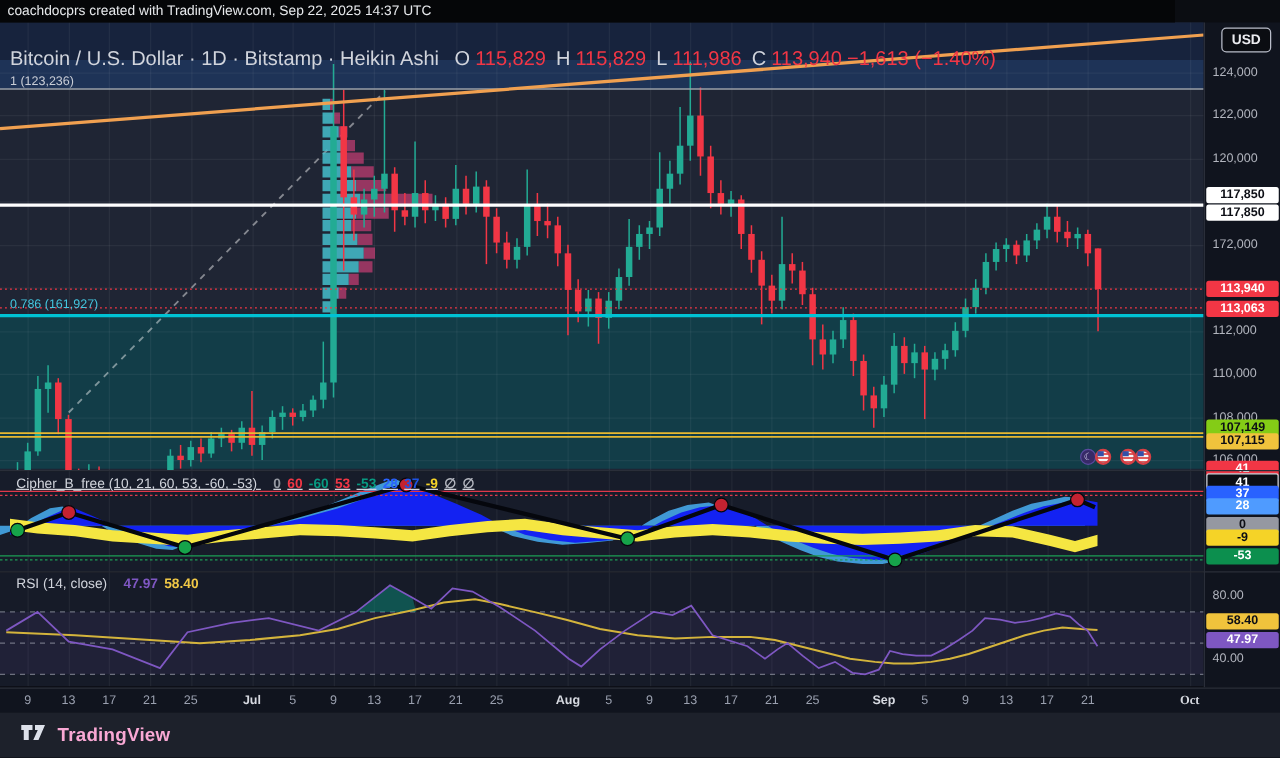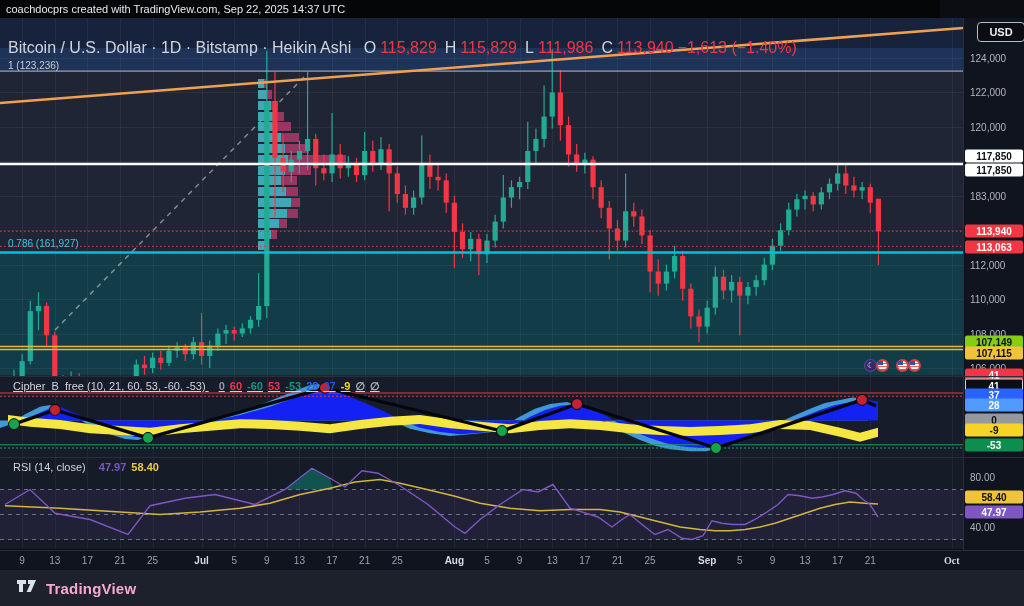--- a/index.html
+++ b/index.html
@@ -12,21 +12,21 @@
   .legend { position:absolute; left:8px; top:23px; font-size:16px; color:#d1d4dc; z-index:20; white-space:nowrap;margin-top:16px; }
   .legend .vals span { margin-left:4px; }
   .ind-title { position:absolute; left:8px; font-size:11px; color:#d1d4dc; z-index:20; white-space:nowrap; }
   .ind-title span { margin-left:5px; }
   .fib-label { position:absolute; font-size:10px; z-index:15; }
   .axis { position:absolute; left:963px; top:18px; width:61px; height:532px; background:#10141e;
     border-left:1px solid #2a2e39; z-index:10; }
   .axis .tick { position:absolute; left:6px; font-size:10px; color:#b2b5be; transform:translateY(-50%); }
   .pricelabel { position:absolute; left:1px; width:58px; height:13px; border-radius:2px;
     font-size:10px; font-weight:bold; text-align:center; line-height:13px; transform:translateY(-50%); }
-  .usd-btn { position:absolute; left:13px; top:4px; width:48px; height:20px; background:#0b0d12;
+  .usd-btn { position:absolute; left:13px; top:4px; width:40px; height:20px; background:#0b0d12;
     border:1px solid #b9bdc9; border-radius:4px; color:#ececf0; font-size:11px; font-weight:bold;
     text-align:center; line-height:18px; cursor:pointer; }
   .timeaxis { position:absolute; left:0; top:550px; width:1024px; height:20px; background:#10141e;
     border-top:1px solid #2a2e39; z-index:10; }
   .timeaxis .t { position:absolute; top:4px; font-size:10px; color:#9aa0af; transform:translateX(-50%); }
   .timeaxis .t.month { color:#d6d9e0; font-weight:bold; }
   .bottombar { position:absolute; left:0; top:570px; width:1024px; height:36px; background:#1d212b;
     z-index:10; display:flex; align-items:center; padding-left:16px; }
   .brand { color:#f9a8d4; font-size:15px; font-weight:bold; margin-left:8px; letter-spacing:0.2px; }
   .sep { position:absolute; left:0; width:1024px; height:1px; background:#2a2e39; z-index:12; }
@@ -410,21 +410,21 @@
       <span class="fib-label" style="left: 8px; top: 60px; color: rgb(201, 205, 214);">1 (123,236)</span>
       <span class="fib-label" style="left: 8px; top: 238px; color: rgb(69, 197, 222);">0.786 (161,927)</span>
     </div>
 
   <div class="axis">
     <button class="usd-btn">USD</button>
     <div id="axis-ticks">
         <span class="tick" style="top: 40px;">124,000</span>
         <span class="tick" style="top: 74.4444px;">122,000</span>
         <span class="tick" style="top: 108.889px;">120,000</span>
-        <span class="tick" style="top: 177.778px;">183,000</span>
+        <span class="tick" style="top: 177.778px;">172,000</span>
         <span class="tick" style="top: 246.667px;">112,000</span>
         <span class="tick" style="top: 281.111px;">110,000</span>
         <span class="tick" style="top: 315.556px;">108,000</span>
         <span class="tick" style="top: 350px;">106,000</span>
         <span class="tick" style="top: 459px;">80.00</span>
         <span class="tick" style="top: 509px;">40.00</span>
       </div>
     <div id="axis-labels">
         <span class="pricelabel" style="top: 138px; background: rgb(255, 255, 255); color: rgb(12, 14, 21);">117,850</span>
         <span class="pricelabel" style="top: 152px; background: rgb(255, 255, 255); color: rgb(12, 14, 21);">117,850</span>

